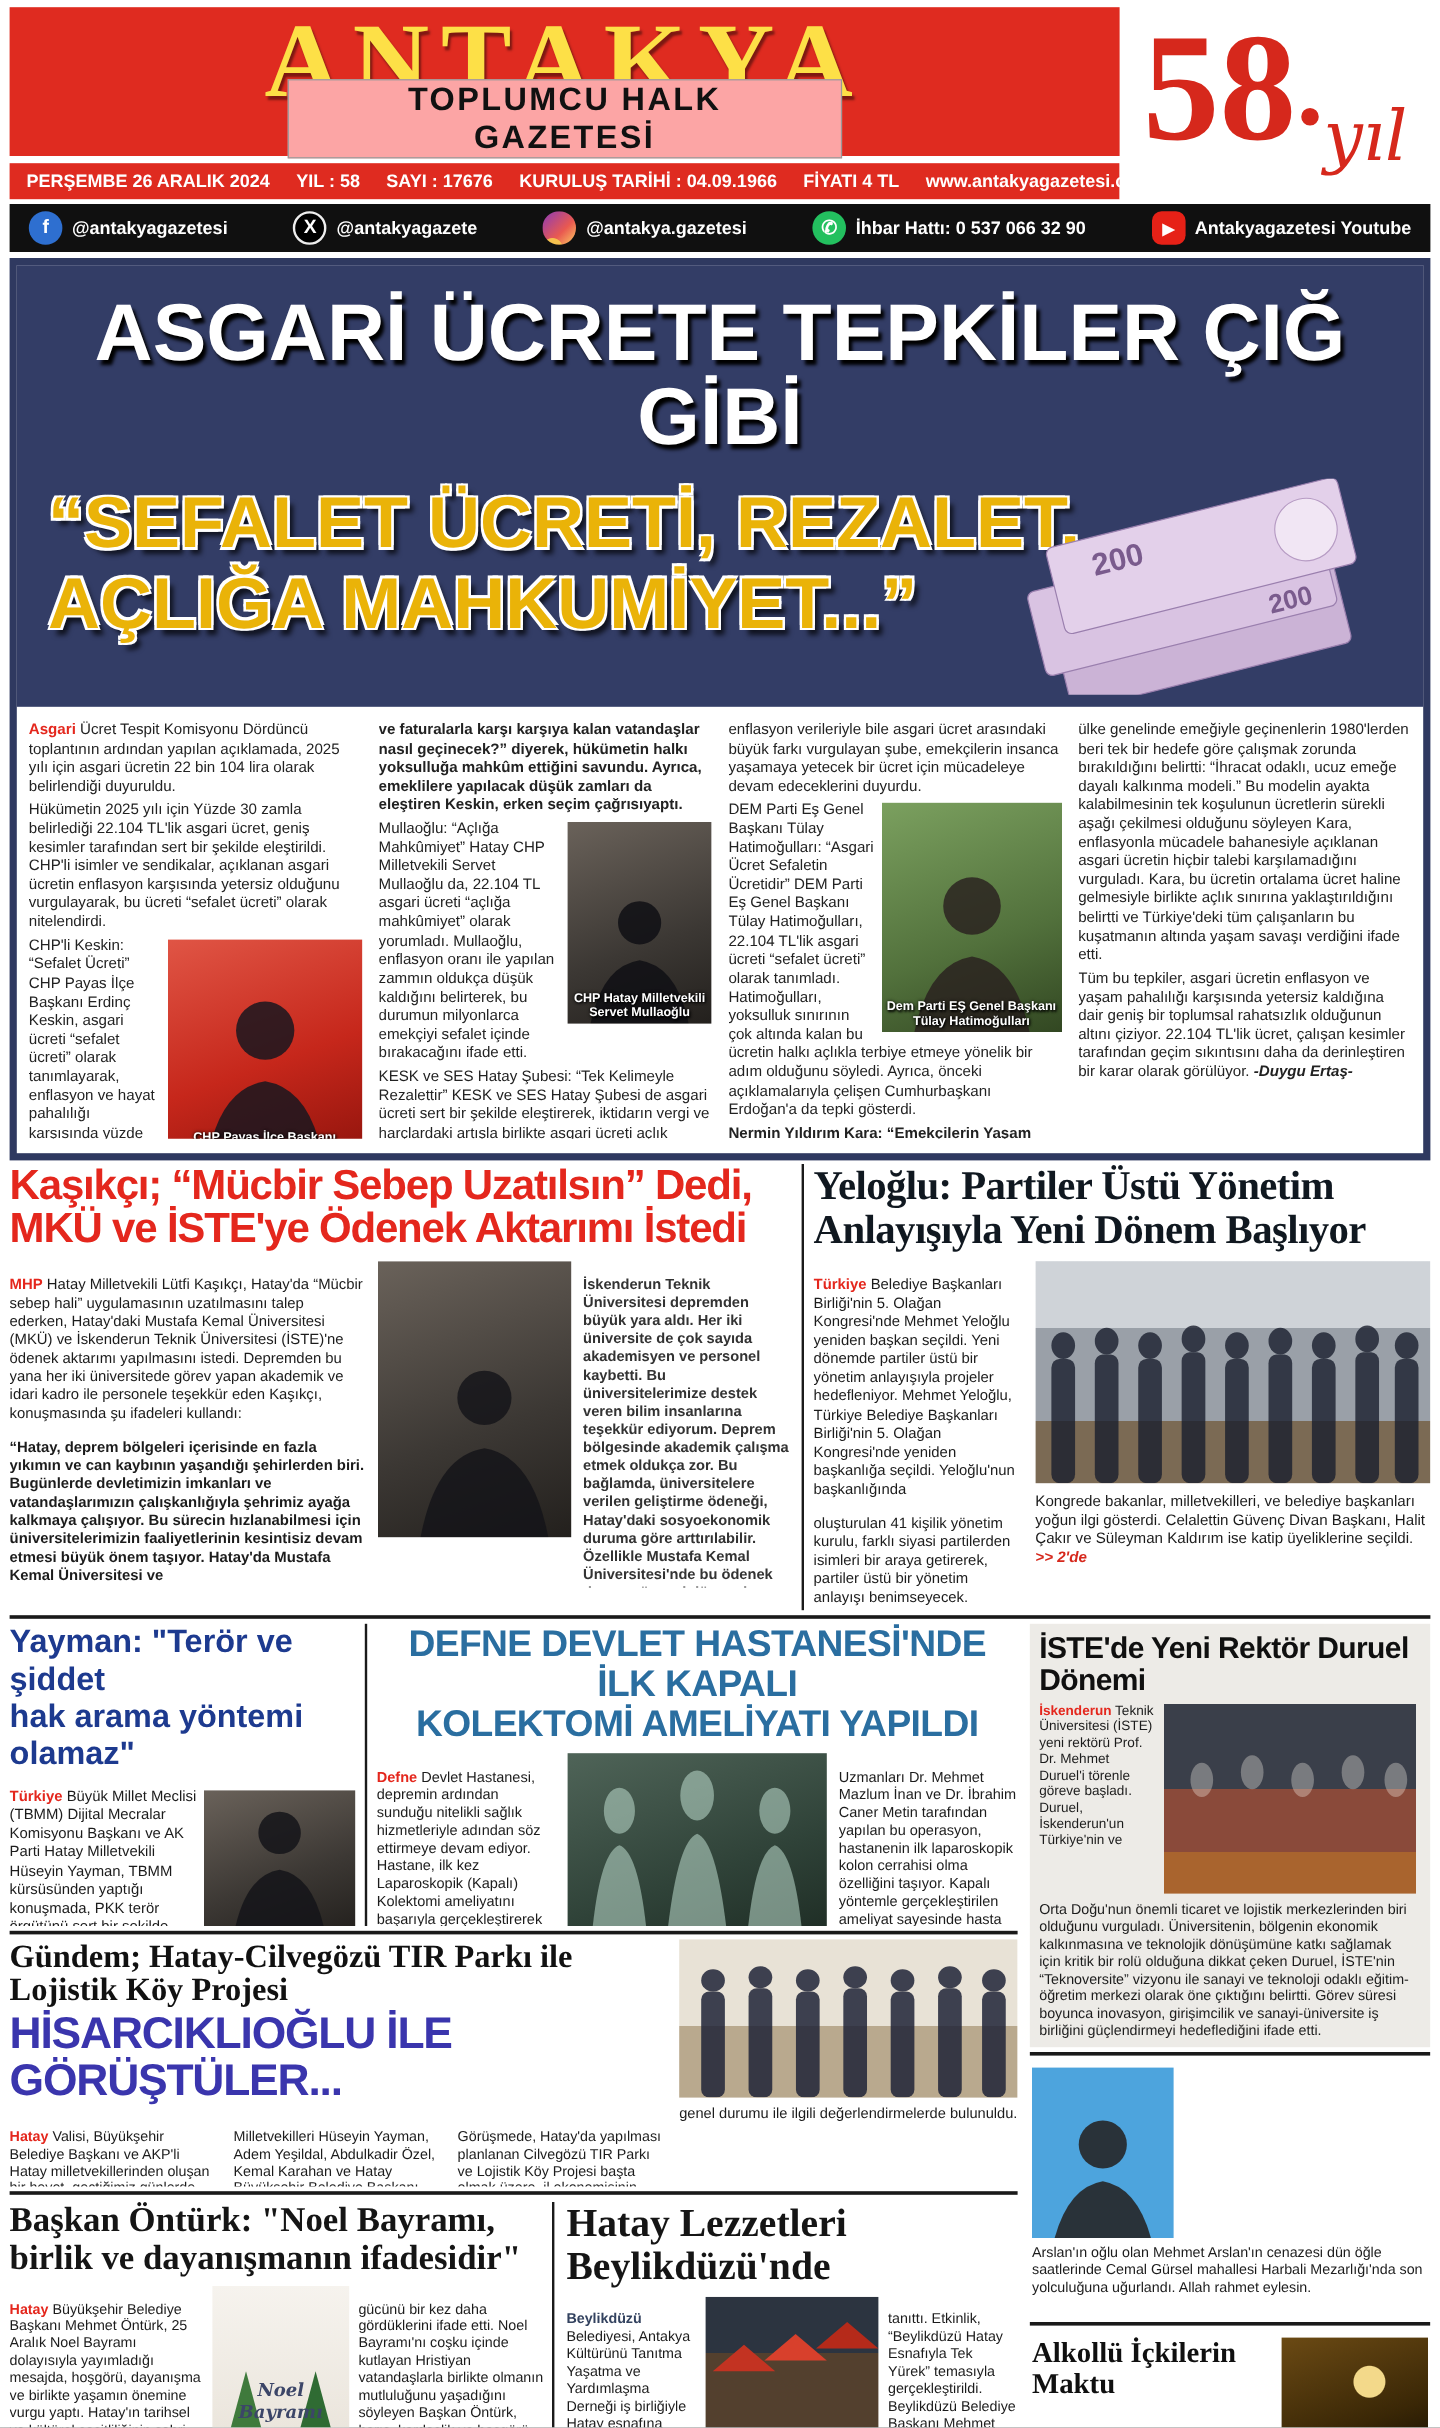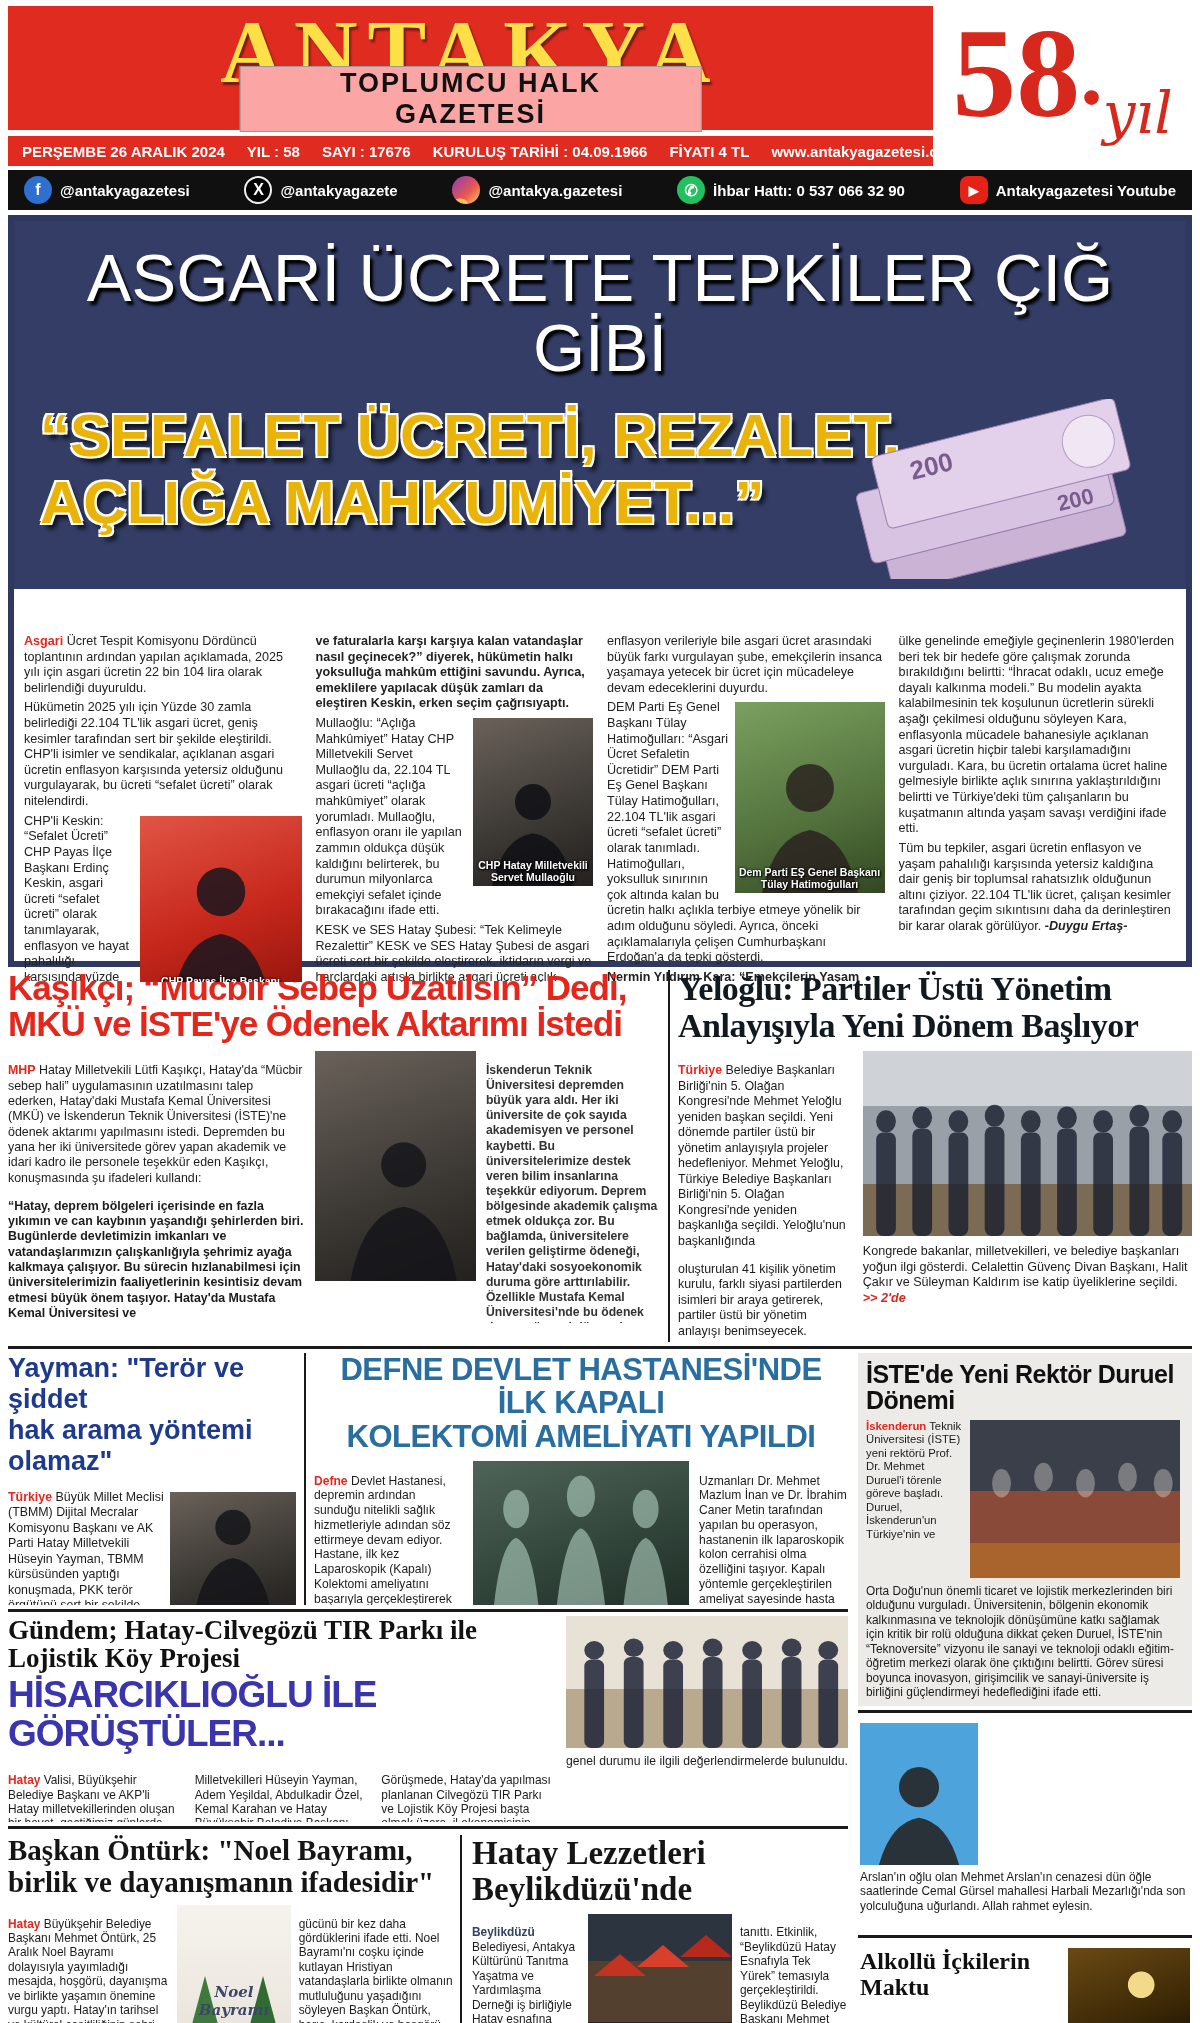--- a/index.html
+++ b/index.html
@@ -35,26 +35,26 @@
   .fb{background:#2e6fd0;}
   .tw{background:#000;border:2px solid #eee;width:24px;height:24px;}
   .ig{background:radial-gradient(circle at 30% 110%,#f5c14e 0 22%,transparent 24%),
       linear-gradient(135deg,#8a3ab9,#e95950 60%,#fccc63);}
   .wa{background:#23c05f;}
   .yt{background:#e62117;border-radius:8px;font-size:13px;}
 
   
   .lead{border:6px solid #2f3960;margin-top:5px;height:752px;box-sizing:border-box;}
   .lead-top{background:#333d66;height:368px;position:relative;overflow:hidden;}
-  .lead-h1{color:#fff;font-weight:normal;font-size:67px;letter-spacing:0px;text-align:center;
+  .lead-h1{color:#fff;font-weight:bold;font-size:67px;letter-spacing:0px;text-align:center;
            line-height:1.05;padding-top:22px;text-shadow:3px 4px 3px #000;}
   .lead-sub{color:#eab308;font-weight:bold;font-size:60px;line-height:1.12;padding:18px 0 0 26px;
             text-shadow:-2px -2px 0 #fff,2px -2px 0 #fff,-2px 2px 0 #fff,2px 2px 0 #fff,5px 6px 4px rgba(0,0,0,.7);}
   .money{position:absolute;right:14px;bottom:10px;width:360px;height:180px;}
-  .lead-body{display:flex;gap:14px;padding:1px 10px;height:348px;overflow:hidden;margin-top:44px;}
+  .lead-body{display:flex;gap:14px;padding:12px 10px;height:348px;overflow:hidden;}
   .col{flex:1;font-size:12.6px;line-height:1.24;color:#222;overflow:hidden;text-align:left;}
   .col p{margin:0 0 4px 0;}
   .leadword{color:#e4271d;font-weight:bold;}
   .bld{font-weight:bold;}
   .byline{font-weight:bold;font-style:italic;}
 
   
   .ph{position:relative;overflow:hidden;background:#8a8a8a;}
   .ph svg{position:absolute;left:0;top:0;width:100%;height:100%;}
   .pcap{position:absolute;left:0;right:0;bottom:3px;text-align:center;color:#fff;font-weight:bold;

